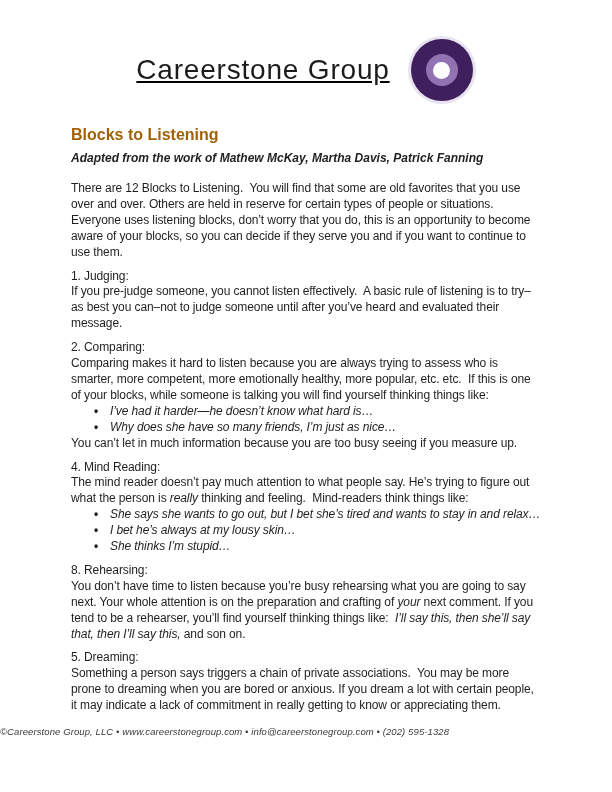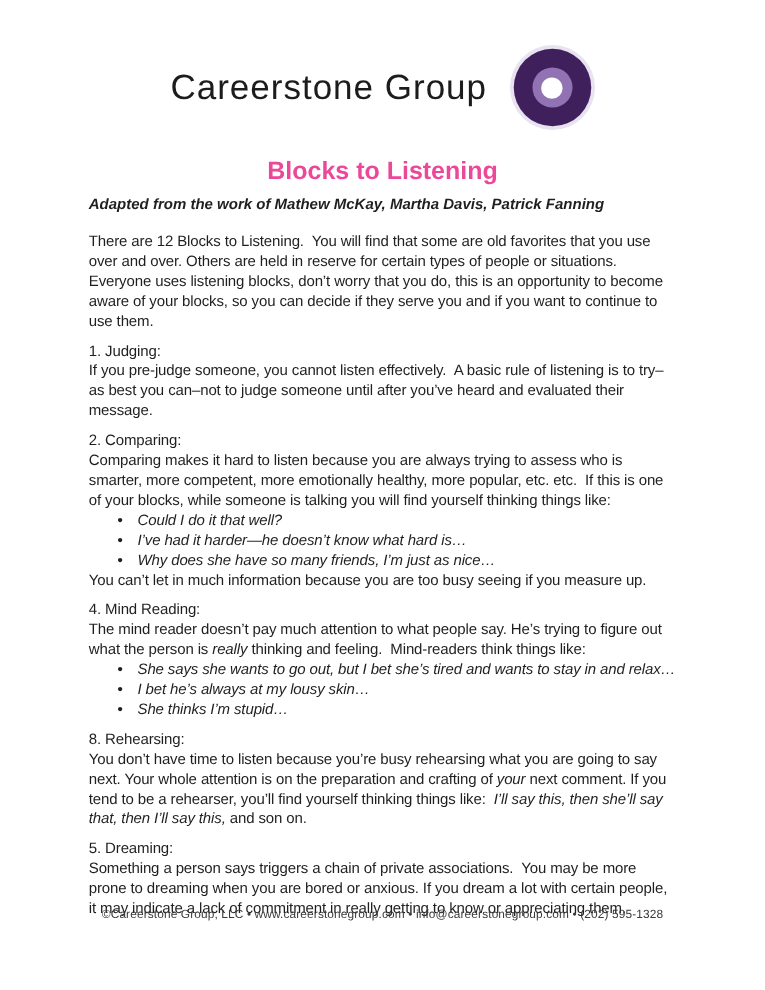--- a/index.html
+++ b/index.html
@@ -17,20 +17,21 @@
   }
   
   .header {
     margin: 0 -71px;
     padding-top: 36px;
     height: 104px;
     display: flex;
     align-items: center;
     justify-content: center;
     gap: 18px;
+    text-decoration: underline;
   }
   .brand {
     font-size: 28px;
     font-weight: 400;
     letter-spacing: 0.8px;
     color: #1c1c1c;
     white-space: nowrap;
   }
   .logo {
     width: 68px; height: 68px;
@@ -50,24 +51,23 @@
     display: flex; align-items: center; justify-content: center;
   }
   .logo .center-dot {
     width: 17px; height: 17px; border-radius: 50%;
     background: var(--center, #ffffff);
   }
   
   .doc { color: #1f1f1f; }
   .doc-title {
     margin-top: 22px;
-    font-size: 20px;
+    font-size: 16px;
     font-weight: bold;
-    color: #ec4899;
-    text-align: center;
+    color: #a16207;
   }
   .doc-subtitle {
     margin-top: 7px;
     font-size: 12px;
     font-weight: bold;
     font-style: italic;
   }
   .b, .h, .after, li {
     font-size: 12px;
     line-height: 15.9px;
@@ -92,24 +92,25 @@
     left: 2px;
     font-style: normal;
     font-weight: bold;
   }
   .it { font-style: italic; }
   
   .footer {
     position: absolute;
     left: 0; right: 0;
     bottom: 55px;
-    text-align: center;
+    text-align: left;
     font-size: 9.5px;
     letter-spacing: 0.1px;
     color: #3a3a3a;
+    font-style: italic;
   }
 </style>
 </head>
 <body>
 
 <div class="page">
 
   <div class="header">
     <div class="brand">Careerstone Group</div>
     <div class="logo">
@@ -130,21 +131,20 @@
 
     <section class="section">
       <h2 class="h">1. Judging:</h2>
       <p class="b"><span>If you pre-judge someone, you cannot listen effectively.  A basic rule of listening is to try–as best you can–not to judge someone until after you’ve heard and evaluated their message.</span></p>
     </section>
 
     <section class="section">
       <h2 class="h">2. Comparing:</h2>
       <p class="b"><span>Comparing makes it hard to listen because you are always trying to assess who is smarter, more competent, more emotionally healthy, more popular, etc. etc.  If this is one of your blocks, while someone is talking you will find yourself thinking things like:</span></p>
       <ul class="bullets">
-          <li>Could I do it that well?</li>
           <li>I’ve had it harder—he doesn’t know what hard is…</li>
           <li>Why does she have so many friends, I’m just as nice…</li>
         </ul>
       <p class="b after">You can’t let in much information because you are too busy seeing if you measure up.</p>
     </section>
 
     <section class="section">
       <h2 class="h">4. Mind Reading:</h2>
       <p class="b"><span>The mind reader doesn’t pay much attention to what people say. He’s trying to figure out what the person is </span><span class="it">really</span><span> thinking and feeling.  Mind-readers think things like:</span></p>
       <ul class="bullets">

